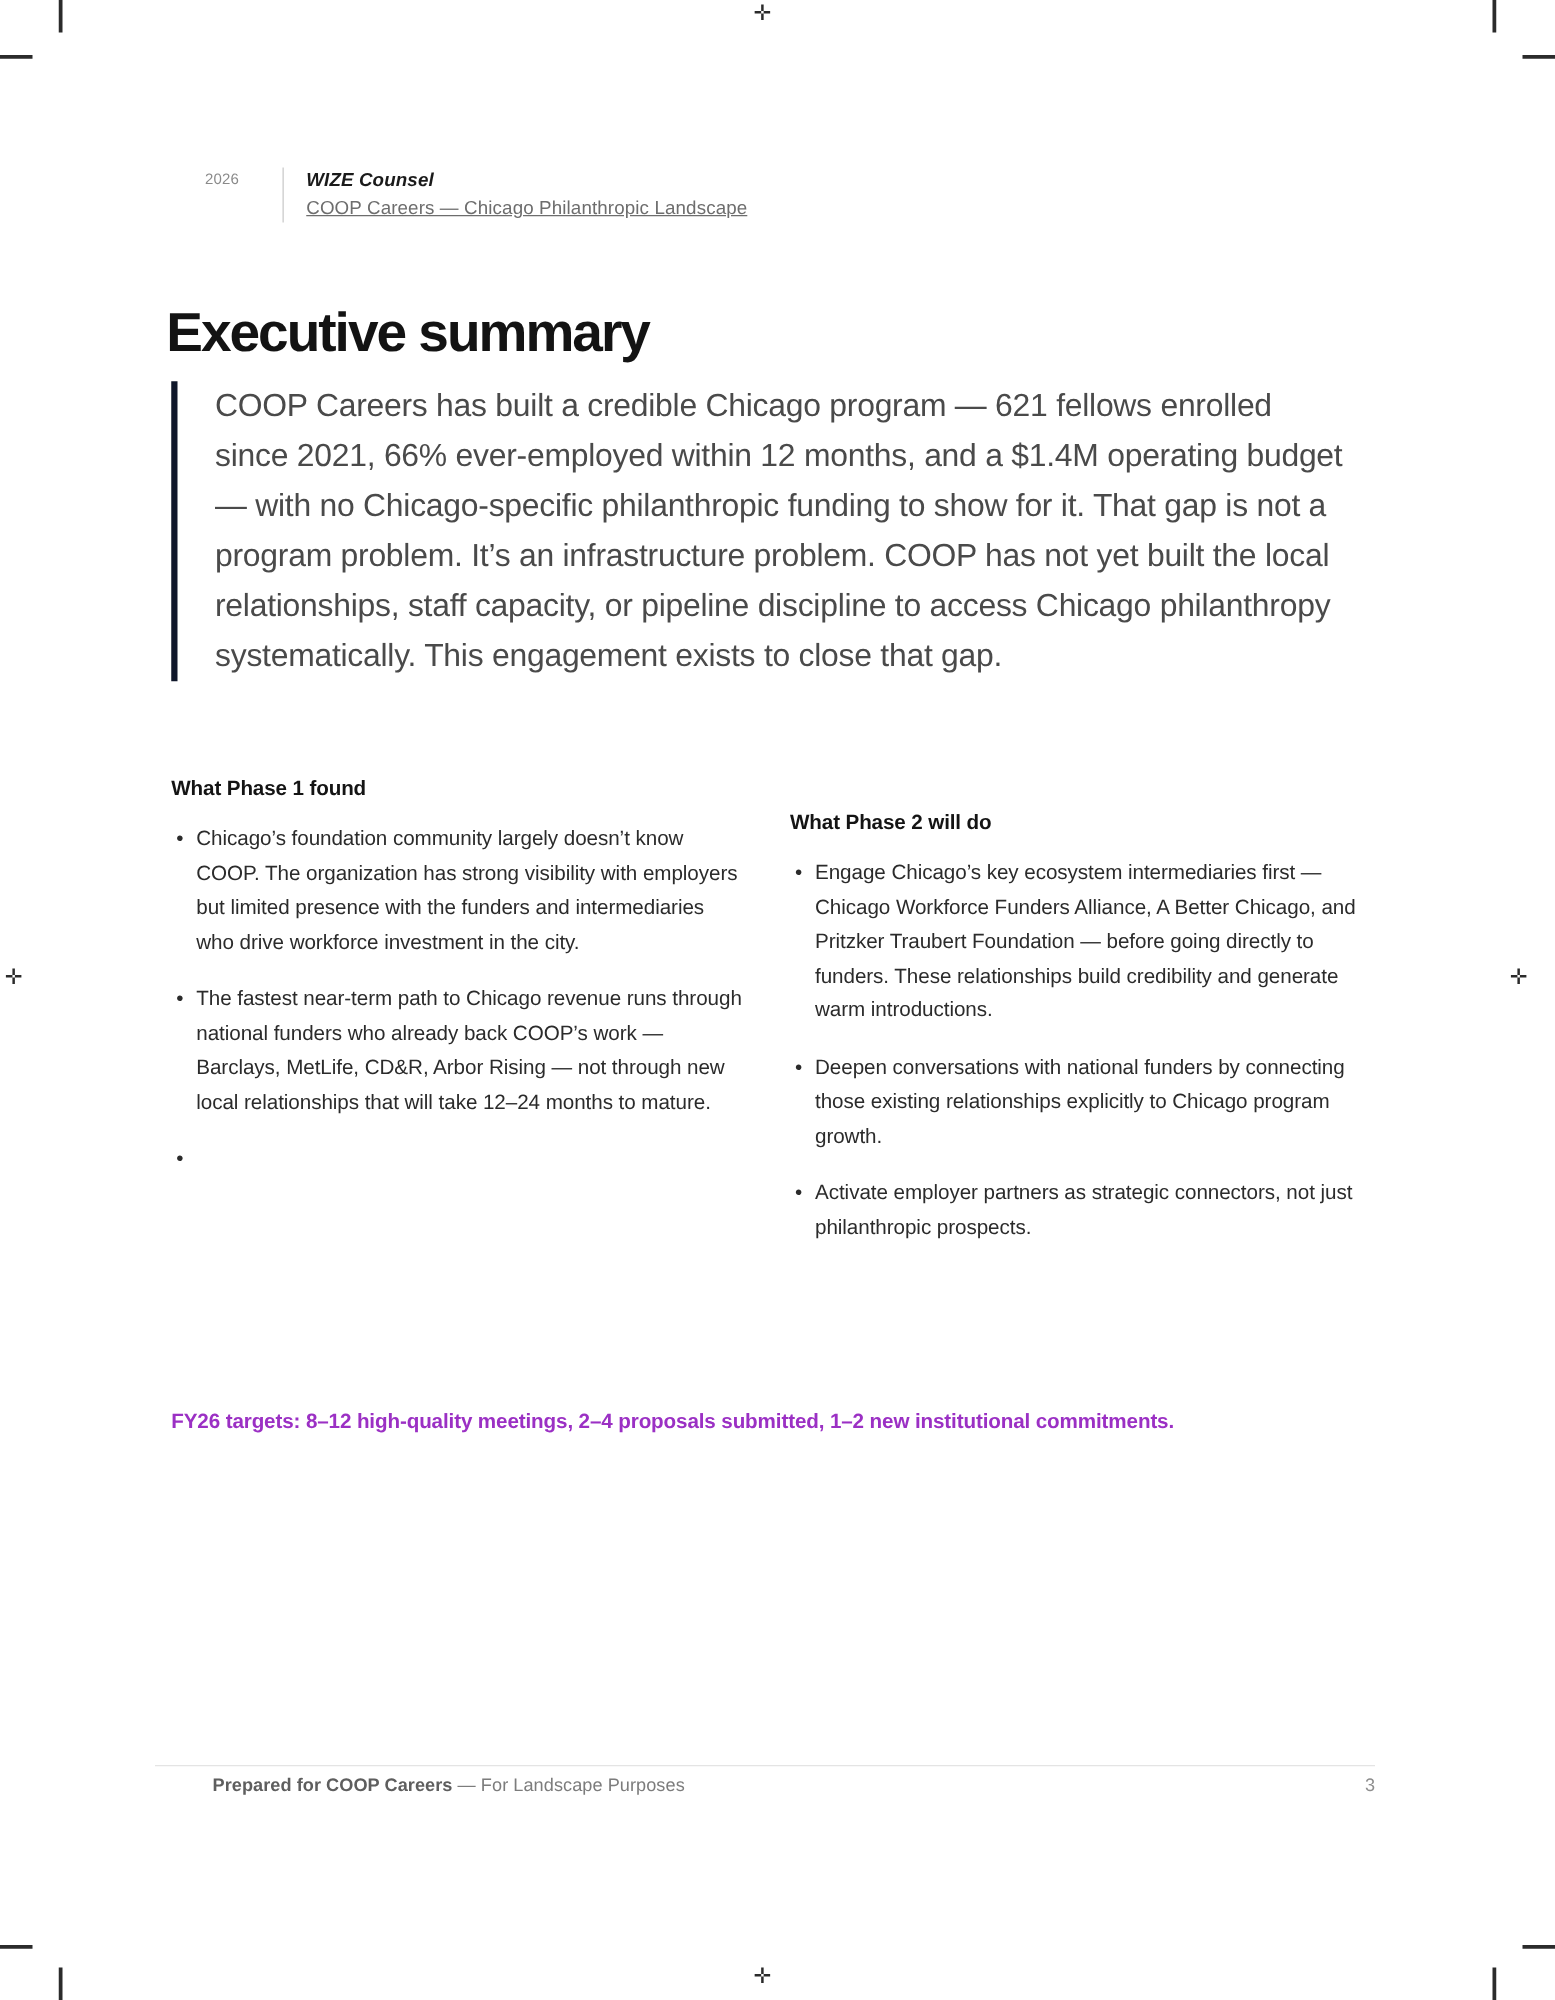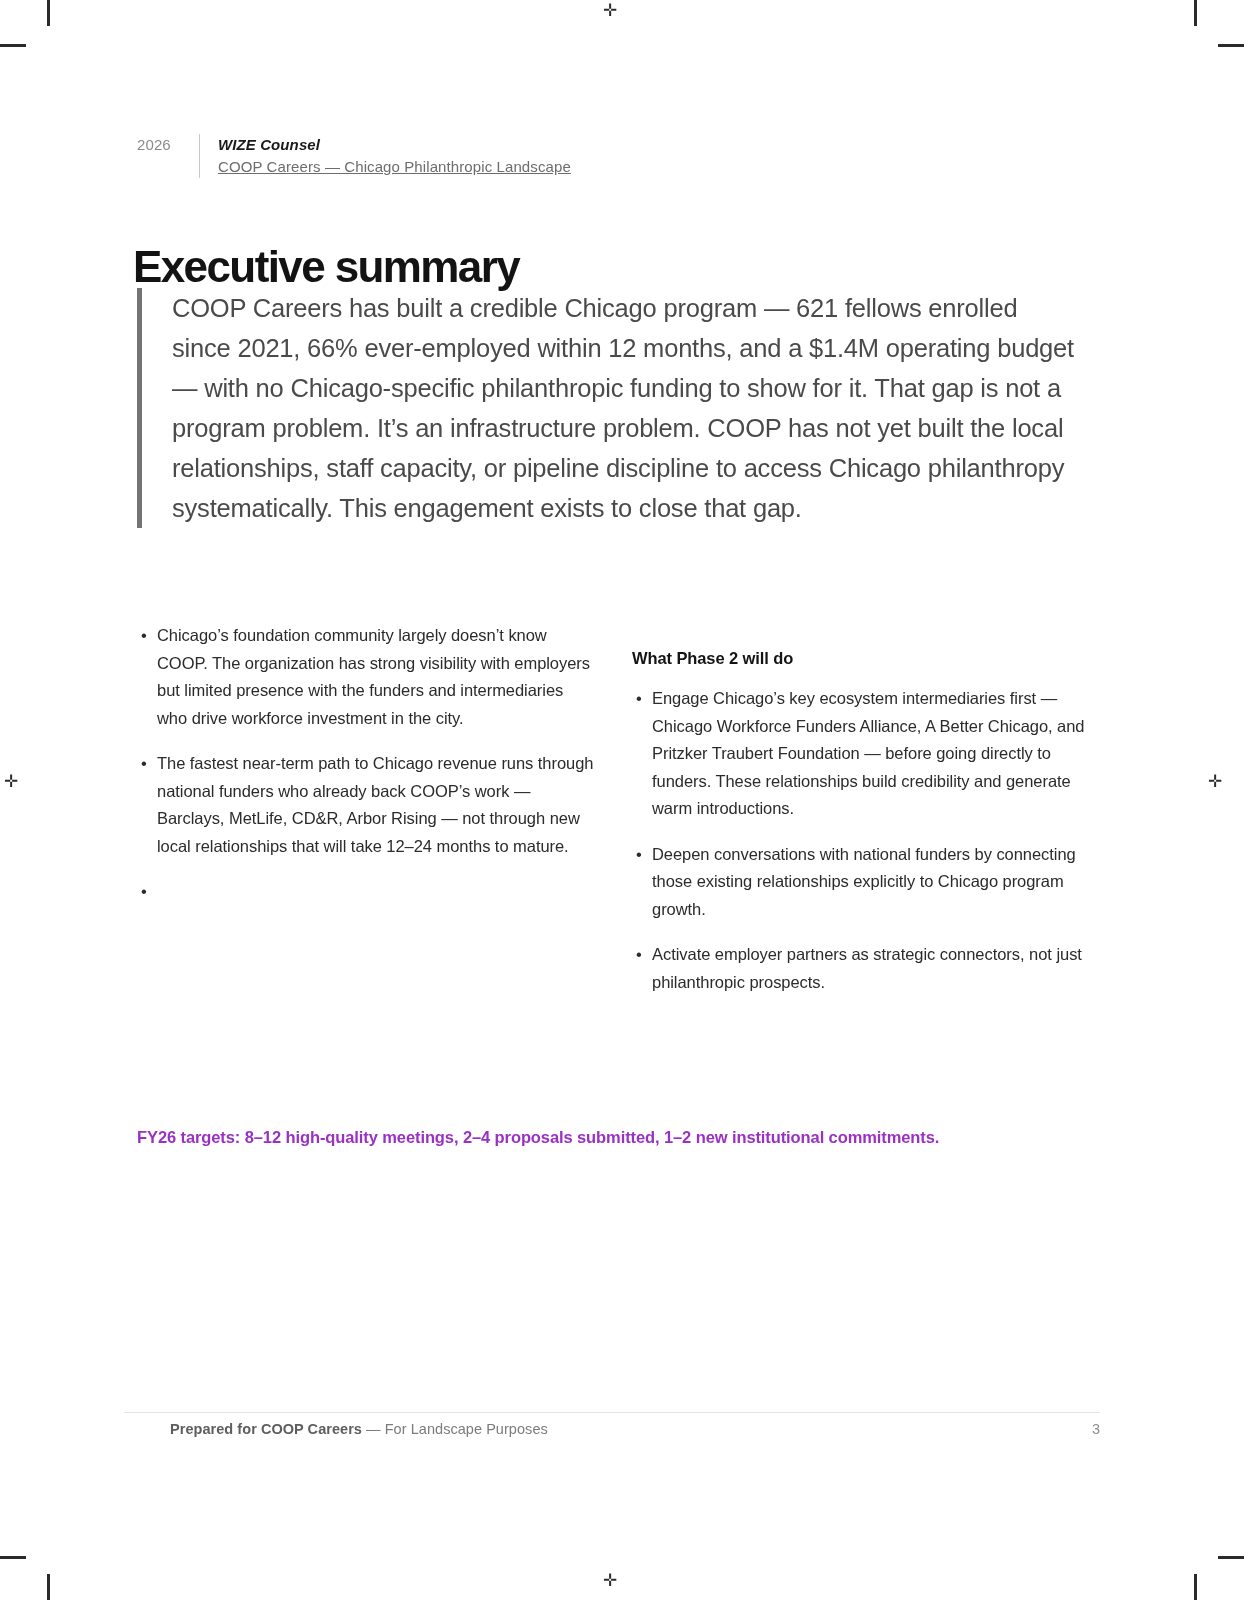--- a/index.html
+++ b/index.html
@@ -36,25 +36,26 @@
 
   
   .header {
     position: absolute;
     left: 137px;
     top: 134px;
     display: flex;
     align-items: flex-start;
   }
   .header-year {
-    font-size: 15px;
+    font-size: 12px;
     color: #8a8a8a;
     width: 62px;
     padding-top: 2px;
     letter-spacing: .1px;
+    margin-left: 27px;
   }
   .header-rule {
     width: 1px;
     align-self: stretch;
     background: #c9c9c9;
     margin-right: 18px;
     min-height: 40px;
   }
   .header-lines { line-height: 1.45; }
   .header-org {
@@ -80,23 +81,23 @@
     font-weight: bold;
     color: #131313;
     letter-spacing: -1.6px;
     line-height: 1.05;
   }
 
   
   .pullquote {
     position: absolute;
     left: 137px;
-    top: 288px;
+    top: 305px;
     width: 940px;
-    border-left: 5px solid #737373;
+    border-left: 5px solid #0f172a;
     padding-left: 30px;
     box-sizing: border-box;
   }
   .pullquote-text {
     font-size: 25.5px;
     line-height: 40px;
     color: #4a4a4a;
     letter-spacing: -.2px;
   }
 
@@ -203,20 +204,21 @@
     </div>
   </div>
 
   <h1 class="title">Executive summary</h1>
 
   <div class="pullquote">
     <div class="pullquote-text">COOP Careers has built a credible Chicago program — 621 fellows enrolled since 2021, 66% ever-employed within 12 months, and a $1.4M operating budget — with no Chicago-specific philanthropic funding to show for it. That gap is not a program problem. It’s an infrastructure problem. COOP has not yet built the local relationships, staff capacity, or pipeline discipline to access Chicago philanthropy systematically. This engagement exists to close that gap.</div>
   </div>
 
   <div class="col col-left">
+    <div class="col-heading">What Phase 1 found</div>
     <ul class="bullets">
       <li>
         <span class="dot">•</span>
         <span>Chicago’s foundation community largely doesn’t know COOP. The organization has strong visibility with employers but limited presence with the funders and intermediaries who drive workforce investment in the city.</span>
       </li>
       <li>
         <span class="dot">•</span>
         <span>The fastest near-term path to Chicago revenue runs through national funders who already back COOP’s work — Barclays, MetLife, CD&amp;R, Arbor Rising — not through new local relationships that will take 12–24 months to mature.</span>
       </li>
       <li>

